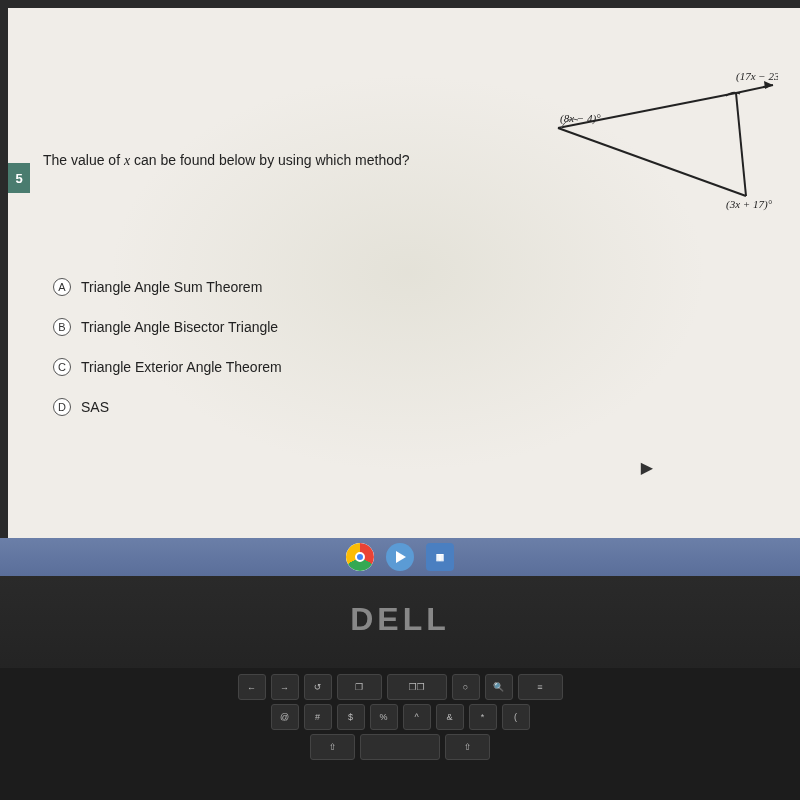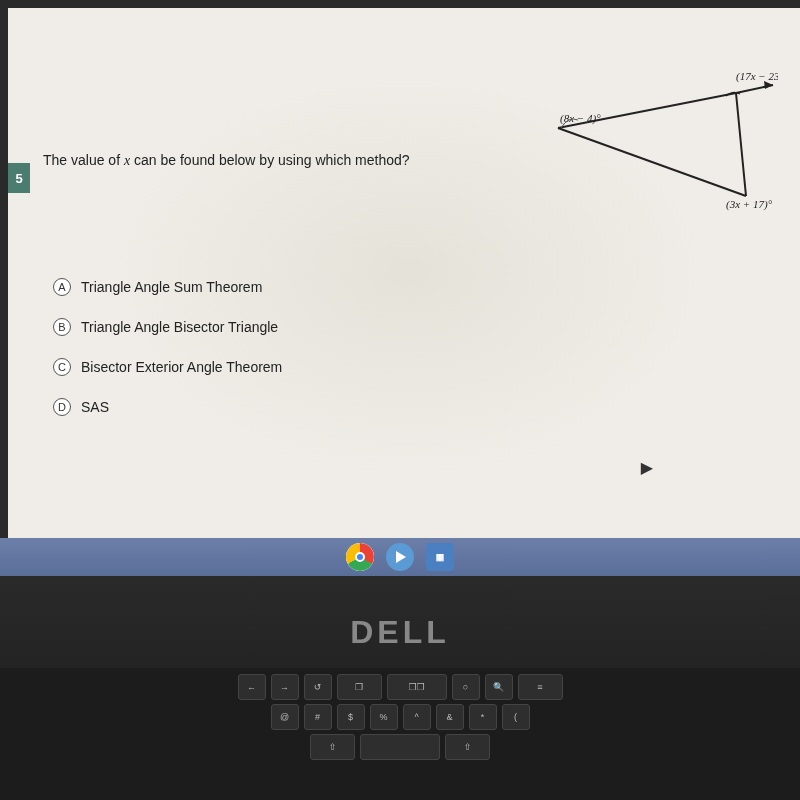--- a/index.html
+++ b/index.html
@@ -172,21 +172,21 @@
     .laptop-bottom {
       width: 800px;
       height: 232px;
       background: linear-gradient(180deg, #2a2a2a 0%, #1a1a1a 100%);
       position: relative;
       display: flex;
       flex-direction: column;
       align-items: center;
     }
     .dell-logo {
-      margin-top: 38px;
+      margin-top: 25px;
       font-size: 32px;
       font-weight: bold;
       color: #888;
       letter-spacing: 4px;
       font-family: 'Arial Black', sans-serif;
     }
 
     
     .keyboard {
       position: absolute;
@@ -276,21 +276,21 @@
     <div class="answer-item">
       <div class="answer-circle">A</div>
       <span>Triangle Angle Sum Theorem</span>
     </div>
     <div class="answer-item">
       <div class="answer-circle">B</div>
       <span>Triangle Angle Bisector Triangle</span>
     </div>
     <div class="answer-item">
       <div class="answer-circle">C</div>
-      <span>Bisector Exterior Angle Theorem</span>
+      <span>Triangle Exterior Angle Theorem</span>
     </div>
     <div class="answer-item">
       <div class="answer-circle">D</div>
       <span>SAS</span>
     </div>
   </div>
 
   <div style="position:absolute; right:155px; top:450px; color:#333; font-size:16px;">▶</div>
 
 </div>

